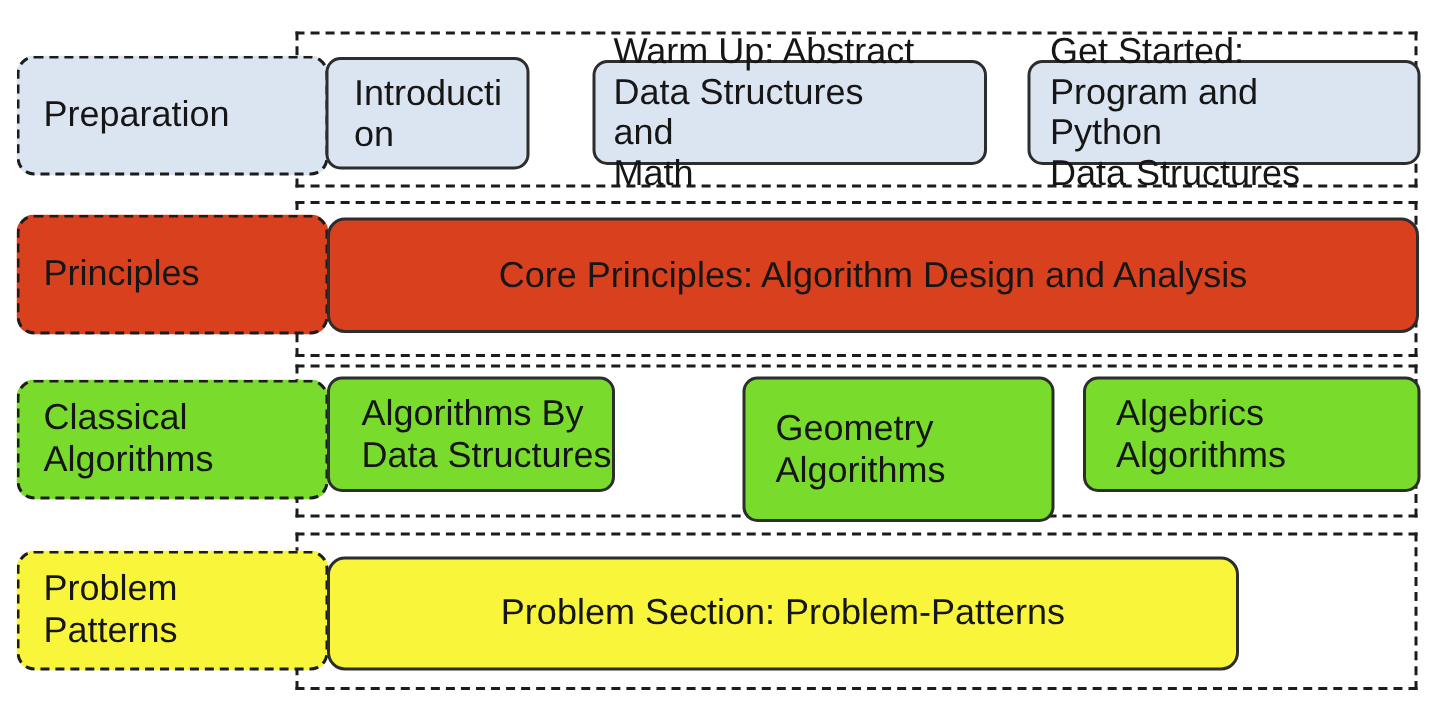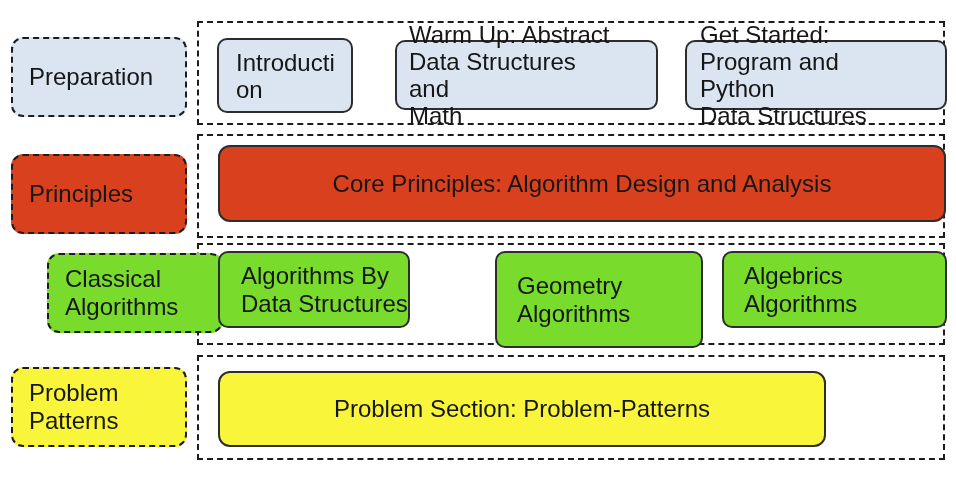--- a/index.html
+++ b/index.html
@@ -41,28 +41,28 @@
     line-height: 28px;
     white-space: pre-line;
     border: 2px solid #2d2d2d;
     border-radius: 10px;
     z-index: 2;
   }
 
   
   .side {
     left: 11px;
-    width: 176px;
+    width: 208px;
     height: 80px;
     padding-left: 16px;
     border: 2px dashed #1c1c1c;
     border-radius: 12px;
   }
   .side-0 { top: 37px; }
-  .side-1 { top: 154px; }
+  .side-1 { top: 143px; }
   .side-2 { top: 253px; }
   .side-3 { top: 367px; }
 
   
   .pos-intro      { left: 217px; top: 38px; width: 136px; height: 75px; padding-left: 17px; line-height: 27px; }
   .pos-warmup     { left: 395px; top: 40px; width: 263px; height: 70px; padding: 0 38px 0 12px; line-height: 27px; }
   .pos-getstarted { left: 685px; top: 40px; width: 262px; height: 70px; padding: 0 28px 0 13px; line-height: 27px; }
 
   
   .pos-core { left: 218px; top: 145px; width: 728px; height: 77px; justify-content: center; text-align: left; border-radius: 12px; }
@@ -75,21 +75,21 @@
   
   .pos-prob { left: 218px; top: 371px; width: 608px; height: 76px; justify-content: center; text-align: right; border-radius: 12px; }
 </style>
 </head>
 <body>
 
 <div class="canvas">
 
   <div class="box side side-0" style="background-color: rgb(219, 228, 241);">Preparation</div>
   <div class="box side side-1" style="background-color: rgb(217, 65, 30);">Principles</div>
-  <div class="box side side-2" style="background-color: rgb(121, 220, 45); margin-left: 36px;">Classical
+  <div class="box side side-2" style="background-color: rgb(121, 220, 45);">Classical
 Algorithms</div>
   <div class="box side side-3" style="background-color: rgb(249, 245, 59);">Problem
 Patterns</div>
 
   <div class="lane lane-0"></div>
   <div class="lane lane-1"></div>
   <div class="lane lane-2"></div>
   <div class="lane lane-3"></div>
 
   <div class="box pos-intro" style="background-color: rgb(219, 228, 241);">Introducti

